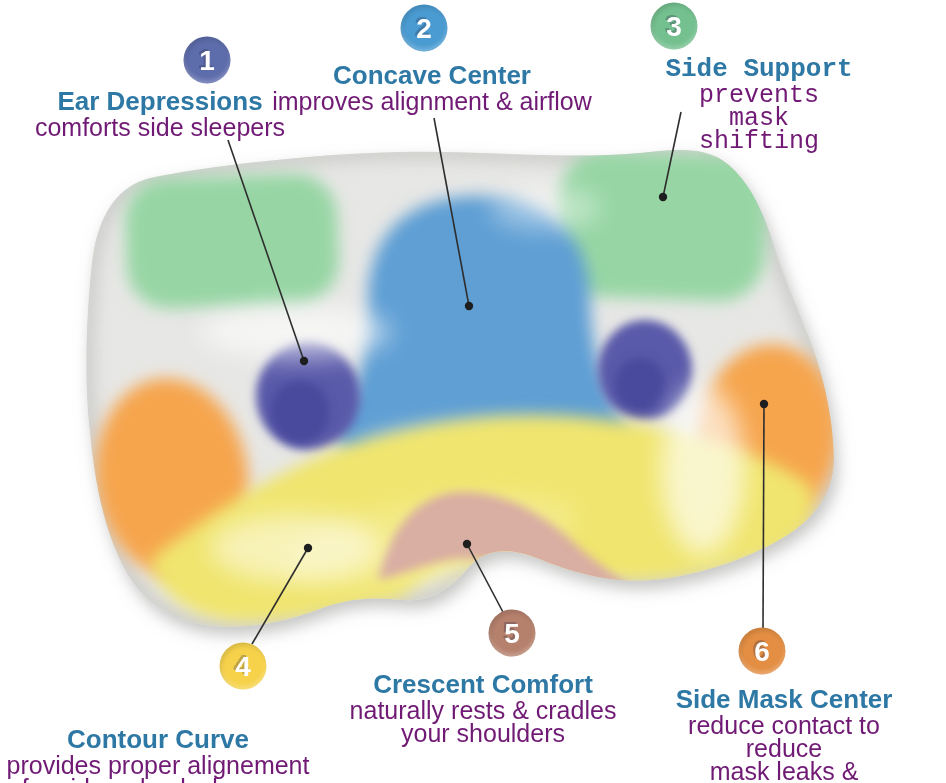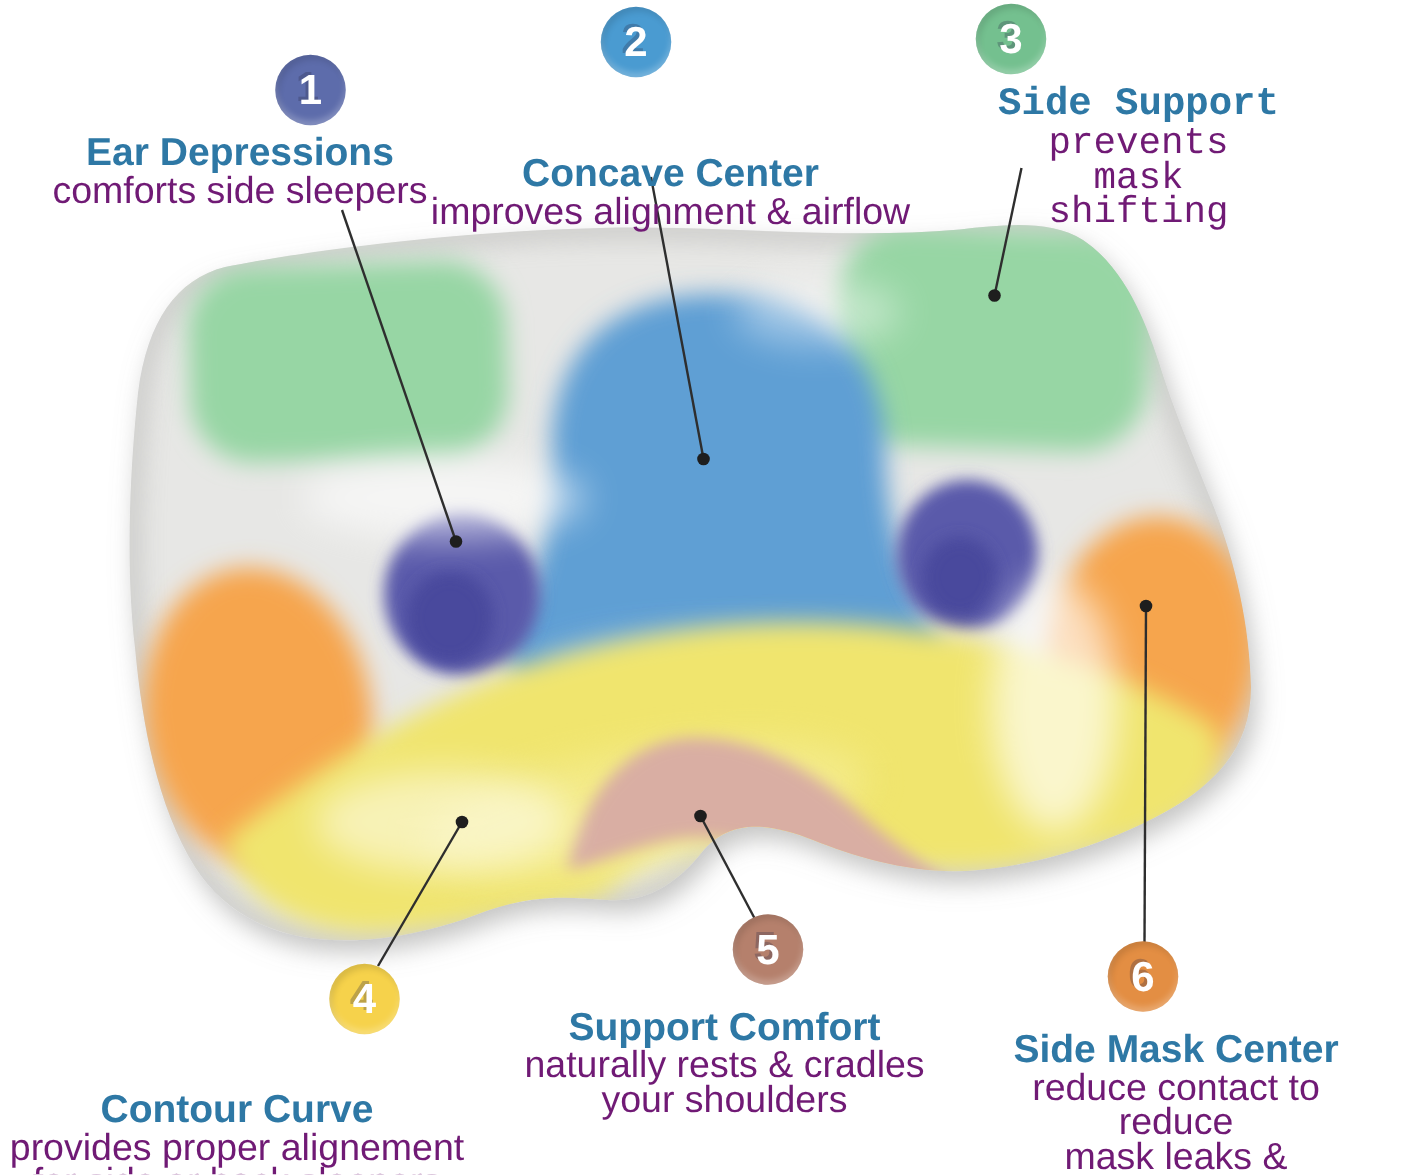--- a/index.html
+++ b/index.html
@@ -178,41 +178,41 @@
     </g>
   </svg>
 
   <div class="badge" style="left: 207px; top: 60px; background-color: rgb(93, 108, 171);">1</div>
   <div class="feature-label" style="left:160px;top:86px;">
     <div class="feature-title">Ear Depressions</div>
     <div class="feature-desc">comforts side sleepers</div>
   </div>
 
   <div class="badge" style="left: 424px; top: 28px; background-color: rgb(74, 155, 209);">2</div>
-  <div class="feature-label" style="left:447px;top:60px;margin-top:40px;">
+  <div class="feature-label" style="left:432px;top:60px;">
     <div class="feature-title">Concave Center</div>
     <div class="feature-desc">improves alignment &amp; airflow</div>
   </div>
 
   <div class="badge" style="left: 674px; top: 26px; background-color: rgb(116, 192, 143);">3</div>
   <div class="feature-label" style="left:759px;top:54px;font-family:Liberation Mono, monospace;">
     <div class="feature-title">Side Support</div>
     <div class="feature-desc">prevents mask shifting</div>
   </div>
 
   <div class="badge" style="left: 243px; top: 666px; background-color: rgb(246, 210, 75);">4</div>
   <div class="feature-label" style="left:158px;top:724px;">
     <div class="feature-title">Contour Curve</div>
     <div class="feature-desc">provides proper alignement
 for side or back sleepers</div>
   </div>
 
   <div class="badge" style="left: 512px; top: 633px; background-color: rgb(181, 128, 108);">5</div>
   <div class="feature-label" style="left:483px;top:669px;">
-    <div class="feature-title">Support Comfort</div>
+    <div class="feature-title">Crescent Comfort</div>
     <div class="feature-desc">naturally rests &amp; cradles
 your shoulders</div>
   </div>
 
   <div class="badge" style="left: 762px; top: 651px; background-color: rgb(227, 142, 67);">6</div>
   <div class="feature-label" style="left:784px;top:684px;">
     <div class="feature-title">Side Mask Center</div>
     <div class="feature-desc">reduce contact to reduce
 mask leaks &amp; pressure</div>
   </div>

